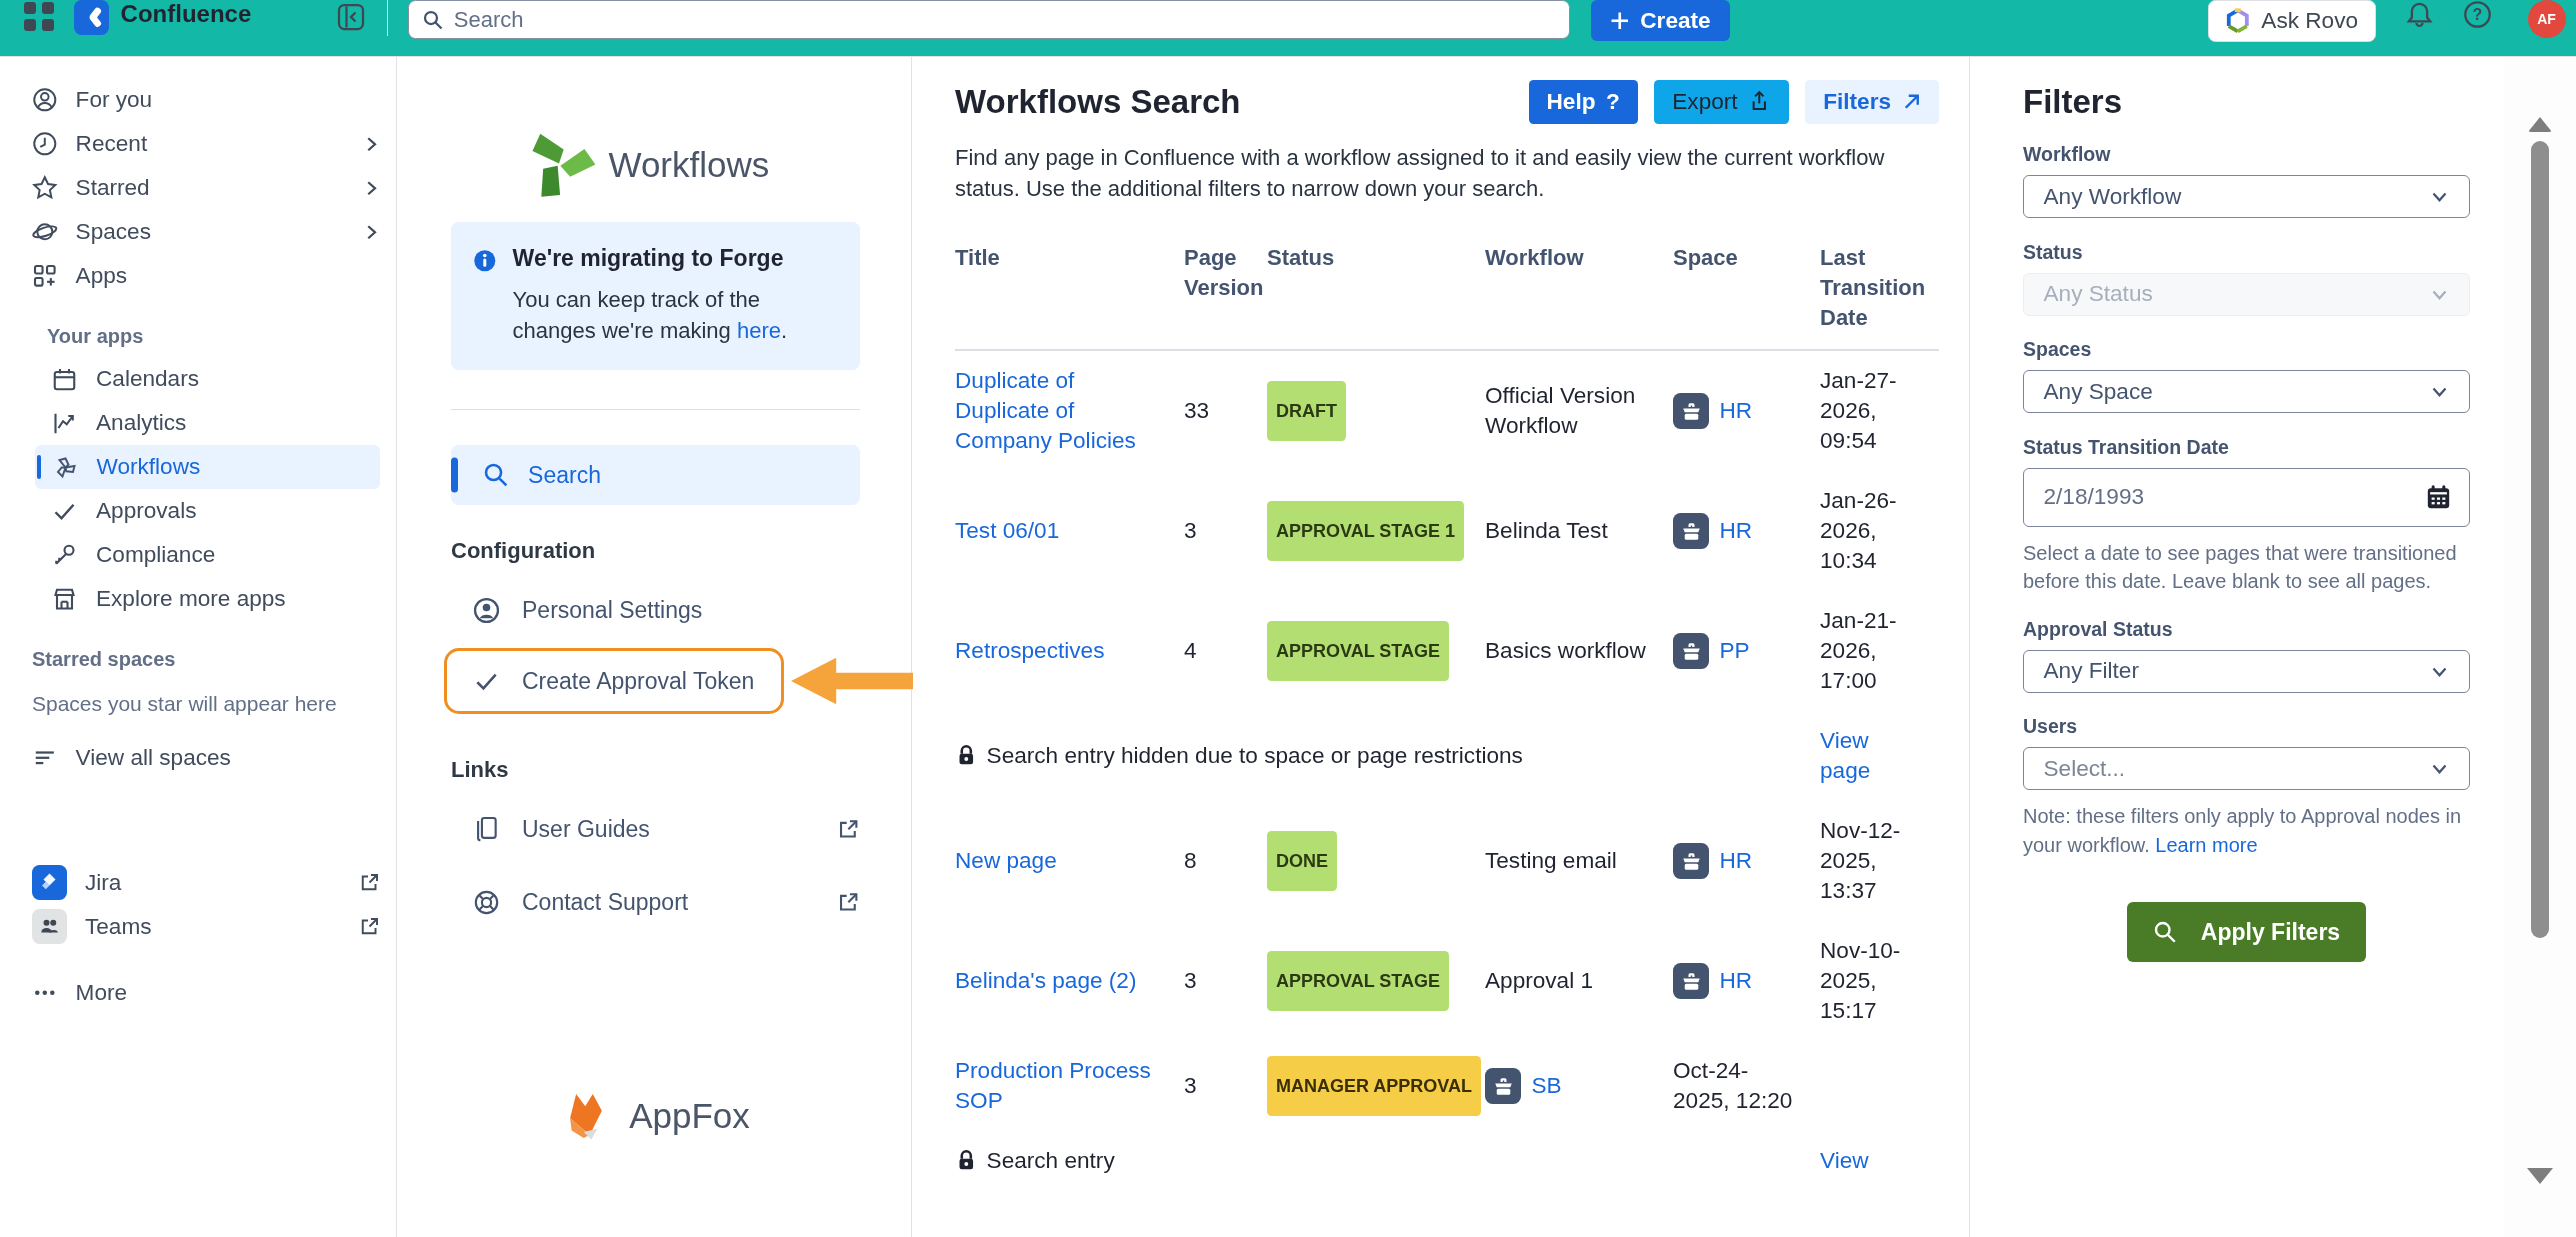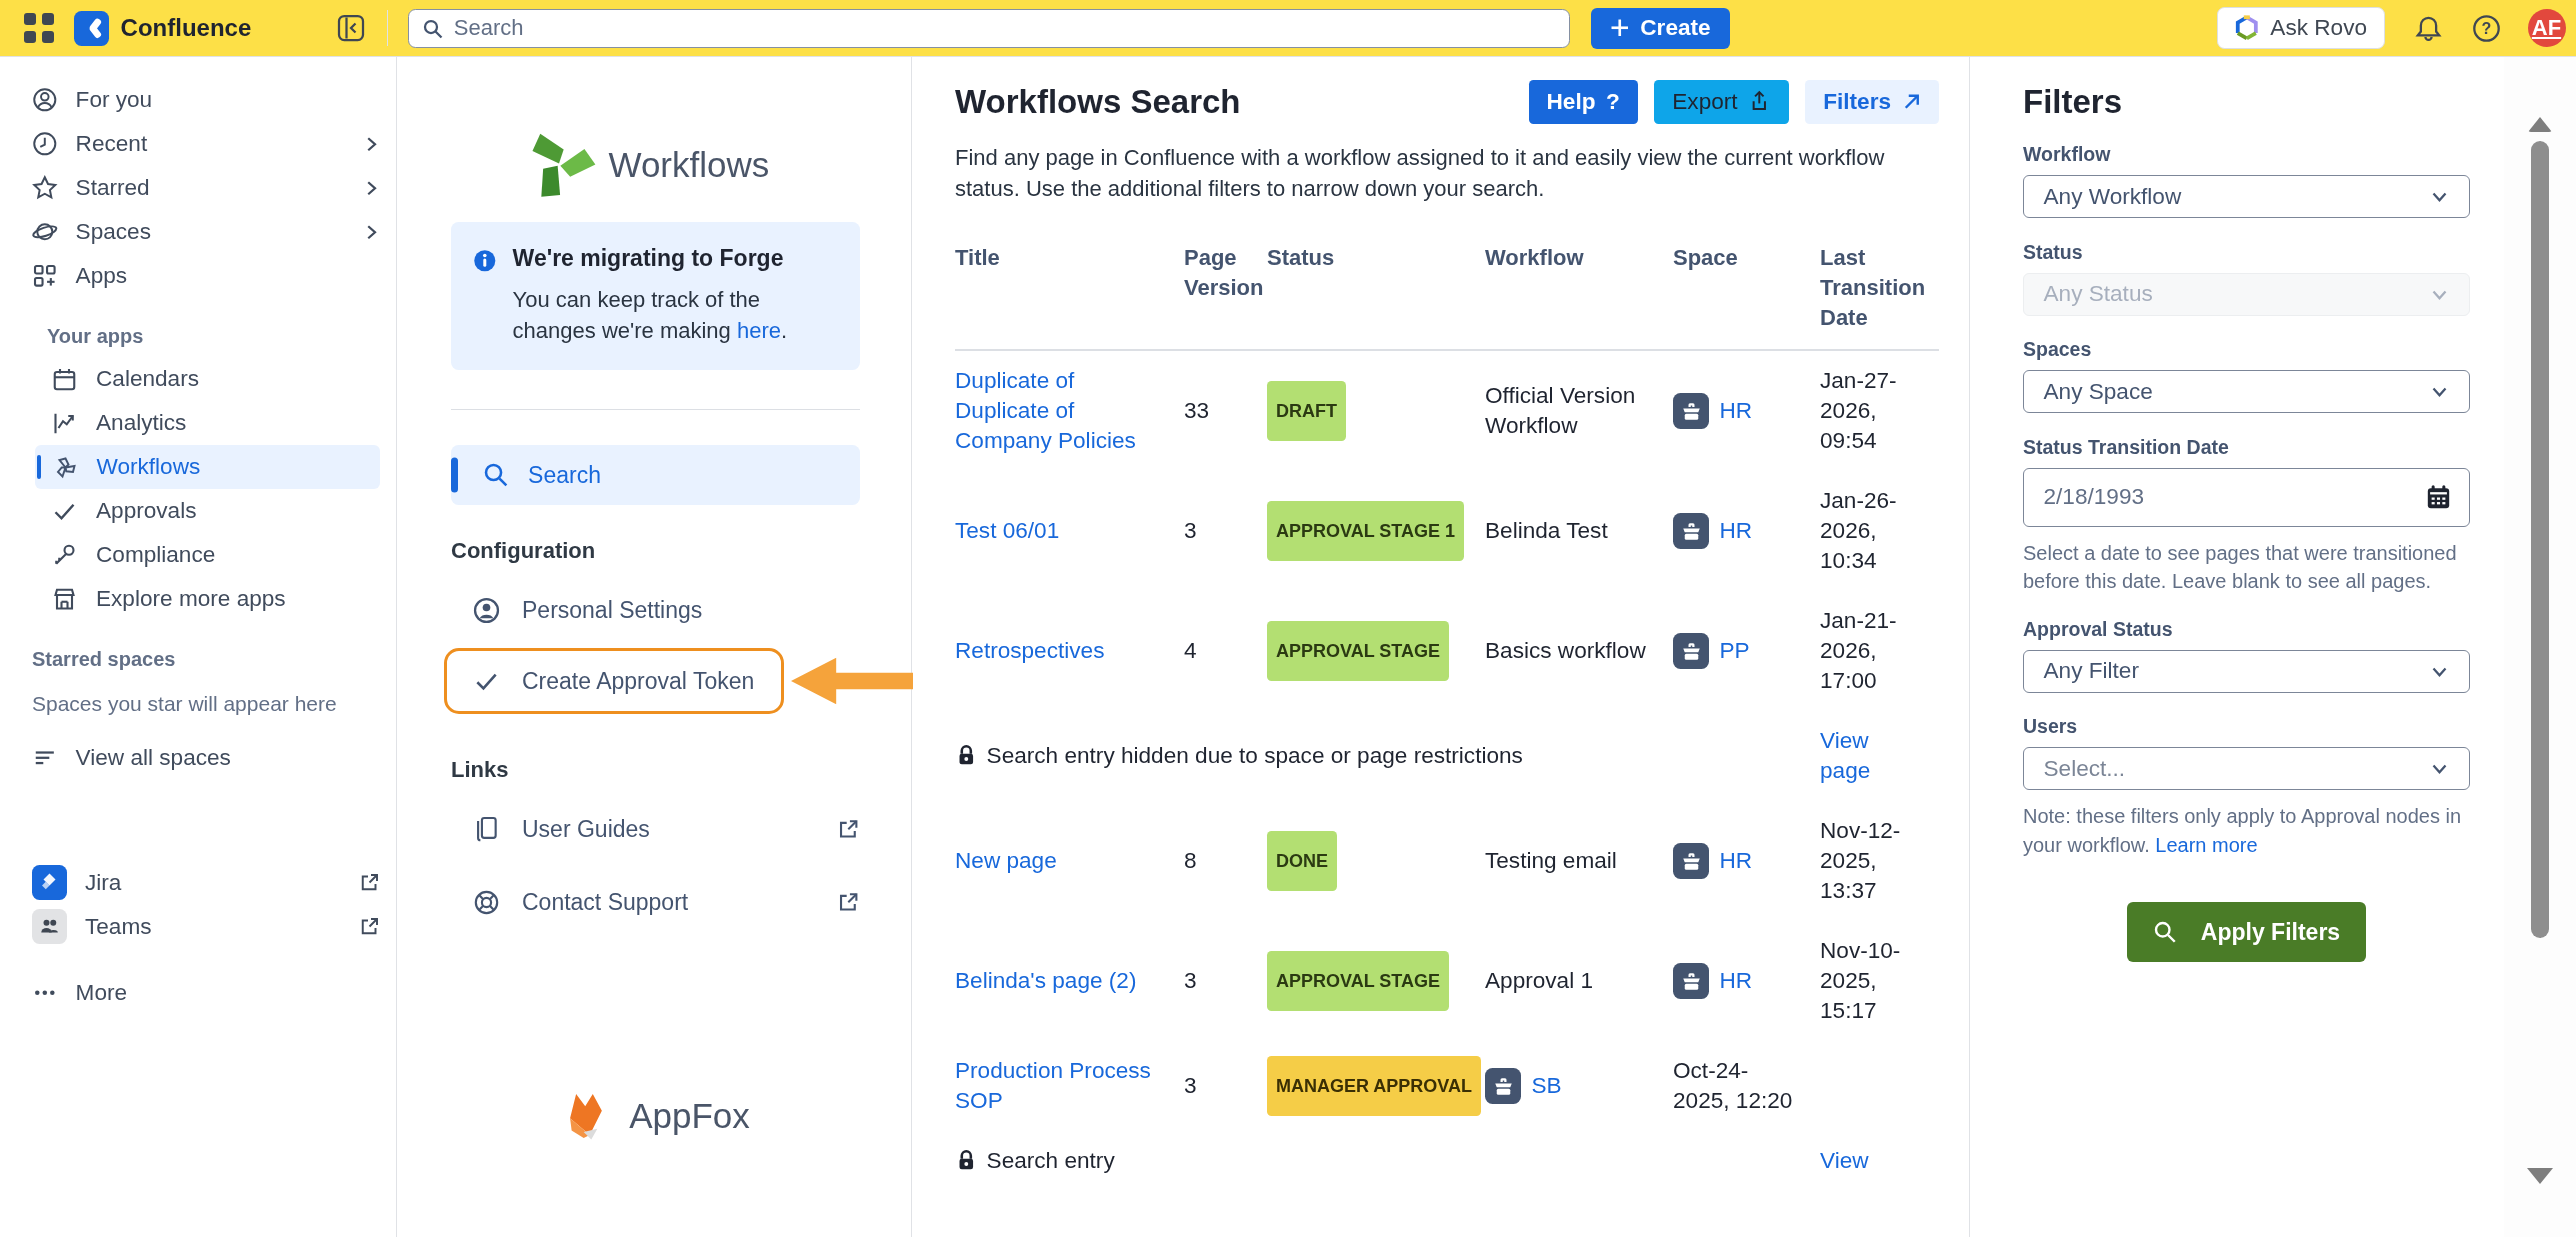--- a/index.html
+++ b/index.html
@@ -1,35 +1,35 @@
 <!DOCTYPE html>
 <html style="font-size:12px"><head>
 <meta charset="utf-8">
 <style>
   * { margin:0; padding:0; box-sizing:border-box; }
   html,body { width:2576px; height:1238px; }
   body { font-family:"Liberation Sans", sans-serif; background:#fff; color:#1f2430; overflow:hidden; }
   .app { width:2576px; height:1238px; display:flex; flex-direction:column; background:#fff; }
 
   
-  .topbar { height:57px; flex:0 0 57px; display:flex; align-items:center; padding:0 10.5px 0 22.6px; border-bottom:1.5px solid #e0e2e6; background:#fde047; }
+  .topbar { height:57px; flex:0 0 57px; display:flex; align-items:flex-start; padding:0 10.5px 0 22.6px; border-bottom:1.5px solid #e0e2e6; background:#14b8a6; }
   .appswitcher { width:33px; height:33px; display:grid; grid-template-columns:12px 12px; grid-template-rows:12px 12px; gap:5.3px; place-content:center; cursor:pointer; }
   .appswitcher i { background:#3f4752; border-radius:3px; }
   .conf-logo { width:35px; height:35px; border-radius:7.5px; background:#1868db; margin-left:18px; display:flex; align-items:center; justify-content:center; }
   .brand { font-size:24px; font-weight:700; color:#1f2430; margin-left:12px; }
   .collapse-btn { margin-left:83px; width:33px; height:33px; display:flex; align-items:center; justify-content:center; }
   .top-divider { width:1.5px; height:36px; background:#e0e2e6; margin:0 19.5px; }
   .top-search { width:1162px; height:39px; border:1.5px solid #8590a2; border-radius:7.5px; display:flex; align-items:center; gap:10.5px; padding:0 13.5px; background:#fff; }
   .top-search input { border:none; outline:none; font-size:22px; flex:1; color:#1f2430; font-family:"Liberation Sans",sans-serif; }
   .top-search input::placeholder { color:#626f86; }
   .create-btn { margin-left:21px; height:41px; padding:0 19.5px; background:#1868db; color:#fff; border:none; border-radius:6px; font-size:22.6px; font-weight:600; display:flex; align-items:center; gap:10.5px; font-family:"Liberation Sans",sans-serif; }
   .top-spacer { flex:1; }
   .rovo-btn { height:42px; border:1.5px solid #dcdfe4; background:#fff; border-radius:7.5px; padding:0 16.5px; display:flex; align-items:center; gap:10.5px; font-size:22.6px; color:#3f4752; font-family:"Liberation Sans",sans-serif; }
   .icon-btn { background:none; border:none; margin-left:29px; display:flex; align-items:center; }
-  .avatar { width:38px; height:38px; border-radius:50%; background:#e2483d; color:#fff; font-size:22px; font-weight:700; display:flex; align-items:center; justify-content:center; margin-left:27px; cursor:pointer;text-decoration:underline; }
+  .avatar { width:38px; height:38px; border-radius:50%; background:#e2483d; color:#fff; font-size:14px; font-weight:700; display:flex; align-items:center; justify-content:center; margin-left:36px; cursor:pointer; }
 
   .body { flex:1; display:flex; min-height:0; }
 
   
   .sidebar { width:397px; flex:0 0 397px; border-right:1.5px solid #e0e2e6; padding-top:21px; overflow:hidden; }
   .s-item { height:44px; display:flex; align-items:center; padding:0 16.5px 0 32px; gap:18px; font-size:22.6px; color:#404b5c; cursor:pointer; }
   .s-item .chev { margin-left:auto; display:flex; }
   .s-label { padding:27px 0 9px 47px; font-size:20px; font-weight:700; color:#626f86; }
   .s-sub { height:44px; display:flex; align-items:center; padding:0 16.5px 0 51px; gap:18px; font-size:22.6px; color:#404b5c; cursor:pointer; }
   .s-sub.selected { margin:0 16.5px 0 35px; padding:0 0 0 16.5px; background:#e9f2ff; border-radius:6px; color:#1868db; position:relative; }

